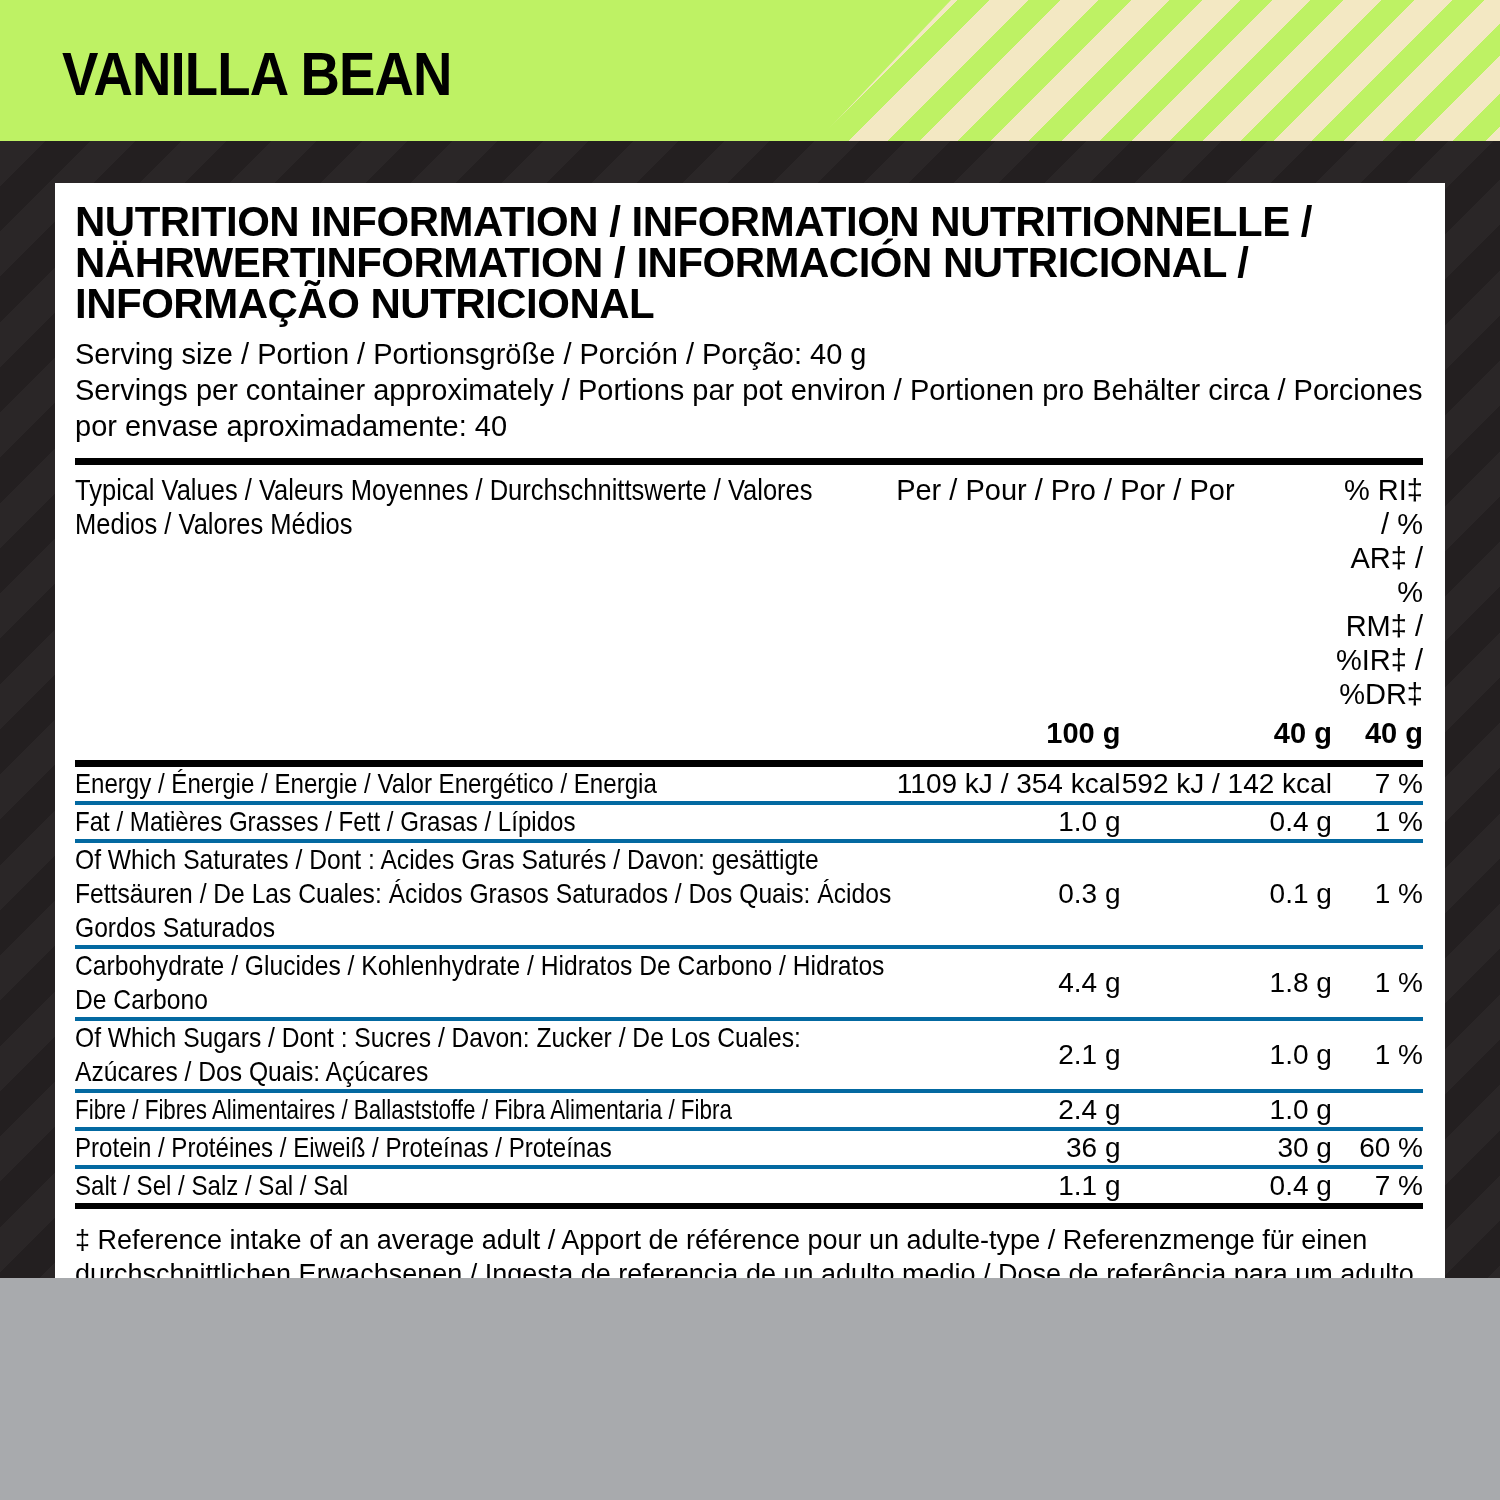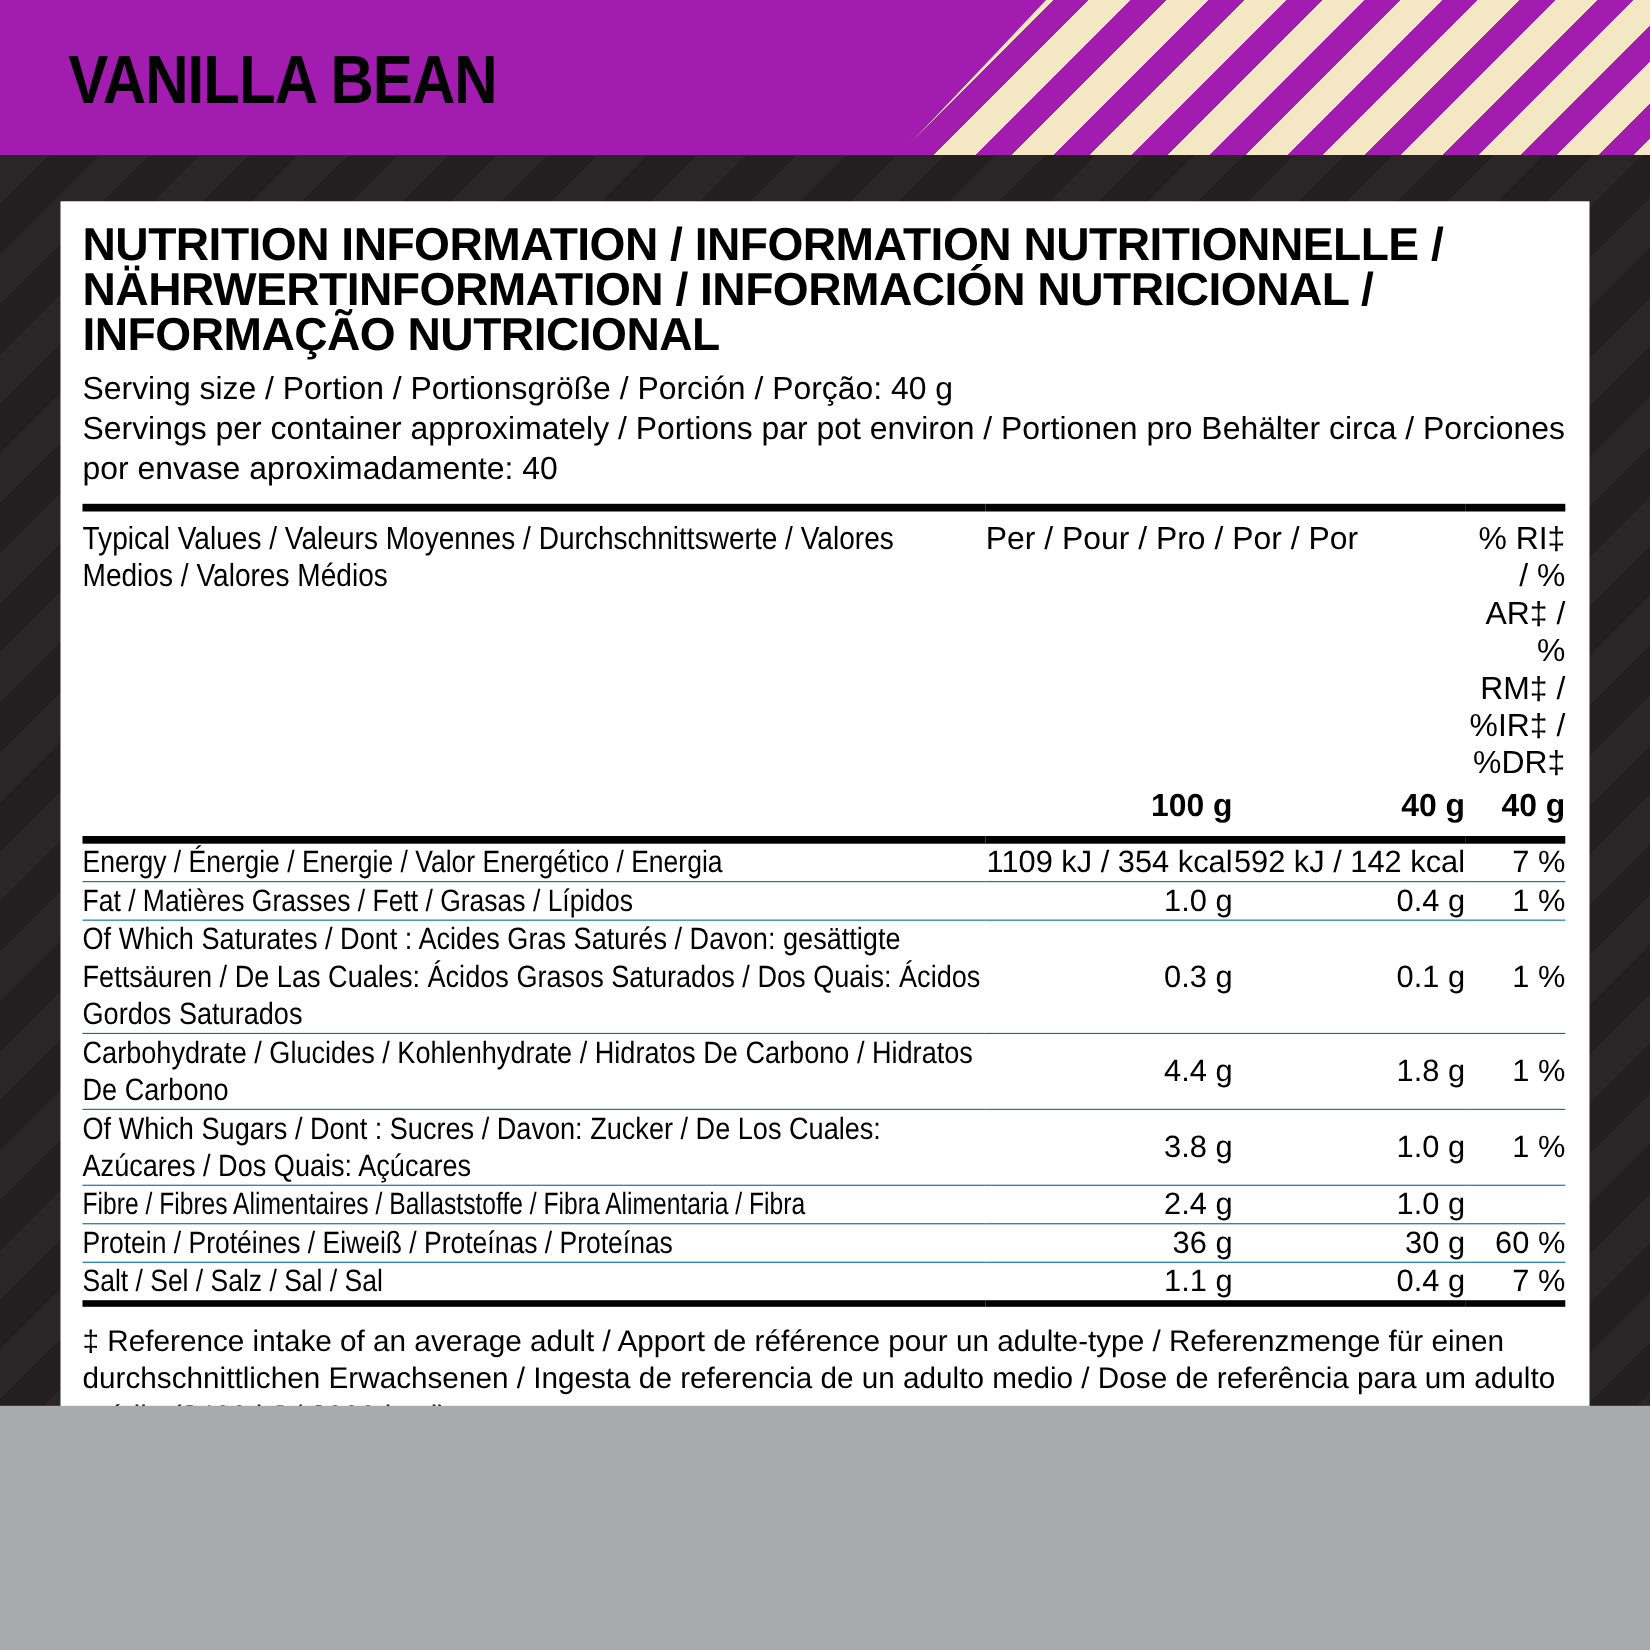--- a/index.html
+++ b/index.html
@@ -11,21 +11,21 @@
     background: #231f20;
     font-family: "Liberation Sans", sans-serif;
     color: #000;
   }
   .stage { position: relative; width: 1500px; height: 1500px; }
 
   
   .flavor-band {
     position: absolute; top: 0; left: 0;
     width: 1500px; height: 141px;
-    background: #a21caf;
+    background: #bef264;
     overflow: hidden;
   }
   .flavor-stripes {
     position: absolute; top: 0; left: 0; right: 0; bottom: 0;
     background: repeating-linear-gradient(135deg, #f3e8c3 0 27px, rgba(0,0,0,0) 27px 50px);
     clip-path: polygon(54.5% 100%, 63.4% 0%, 100% 0%, 100% 100%);
   }
   .flavor-title {
     position: absolute; left: 62px; top: 38px;
     font-size: 62px; font-weight: bold; letter-spacing: -1px;
@@ -79,21 +79,21 @@
   td.h-per { padding-left: 110px; }
   td.h-ri  { text-align: right; }
   tr.unit-row td {
     font-size: 29px; font-weight: bold;
     text-align: right;
     padding: 6px 0 10px 0;
     border-bottom: 7px solid #000;
   }
   tr.head-row td.h-label { border-bottom: 7px solid #000; }
 
-  tr.data-row td { border-bottom: 1px solid #0369a1; }
+  tr.data-row td { border-bottom: 4px solid #0369a1; }
   tr.data-row.last td { border-bottom: 6px solid #000; }
   td.d-label { font-size: 28px; line-height: 34px; padding: 12px 0; }
   td.d-val   { font-size: 28px; text-align: right; padding: 12px 0; white-space: nowrap; }
 
   
   .ol   { display: inline-block; white-space: nowrap; transform: scaleX(0.86); transform-origin: left center; }
   .ol-x { display: inline-block; white-space: nowrap; transform: scaleX(0.80); transform-origin: left center; }
   .wrap-sq { display: block; width: 113.6%; transform: scaleX(0.88); transform-origin: left top; }
 
   .footnote { font-size: 27px; line-height: 34px; margin-top: 14px; }
@@ -169,21 +169,21 @@
               <span class="wrap-sq">Carbohydrate / Glucides / Kohlenhydrate / Hidratos De Carbono / Hidratos De Carbono</span>
             </td>
         <td class="d-val">4.4 g</td>
         <td class="d-val">1.8 g</td>
         <td class="d-val">1 %</td>
       </tr>
       <tr class="data-row">
         <td class="d-label">
               <span class="wrap-sq">Of Which Sugars / Dont : Sucres / Davon: Zucker / De Los Cuales: Azúcares / Dos Quais: Açúcares</span>
             </td>
-        <td class="d-val">3.8 g</td>
+        <td class="d-val">2.1 g</td>
         <td class="d-val">1.0 g</td>
         <td class="d-val">1 %</td>
       </tr>
       <tr class="data-row">
         <td class="d-label"><span class="ol-x">Fibre / Fibres Alimentaires / Ballaststoffe / Fibra Alimentaria / Fibra</span></td>
         <td class="d-val">2.4 g</td>
         <td class="d-val">1.0 g</td>
         <td class="d-val"></td>
       </tr>
       <tr class="data-row">

